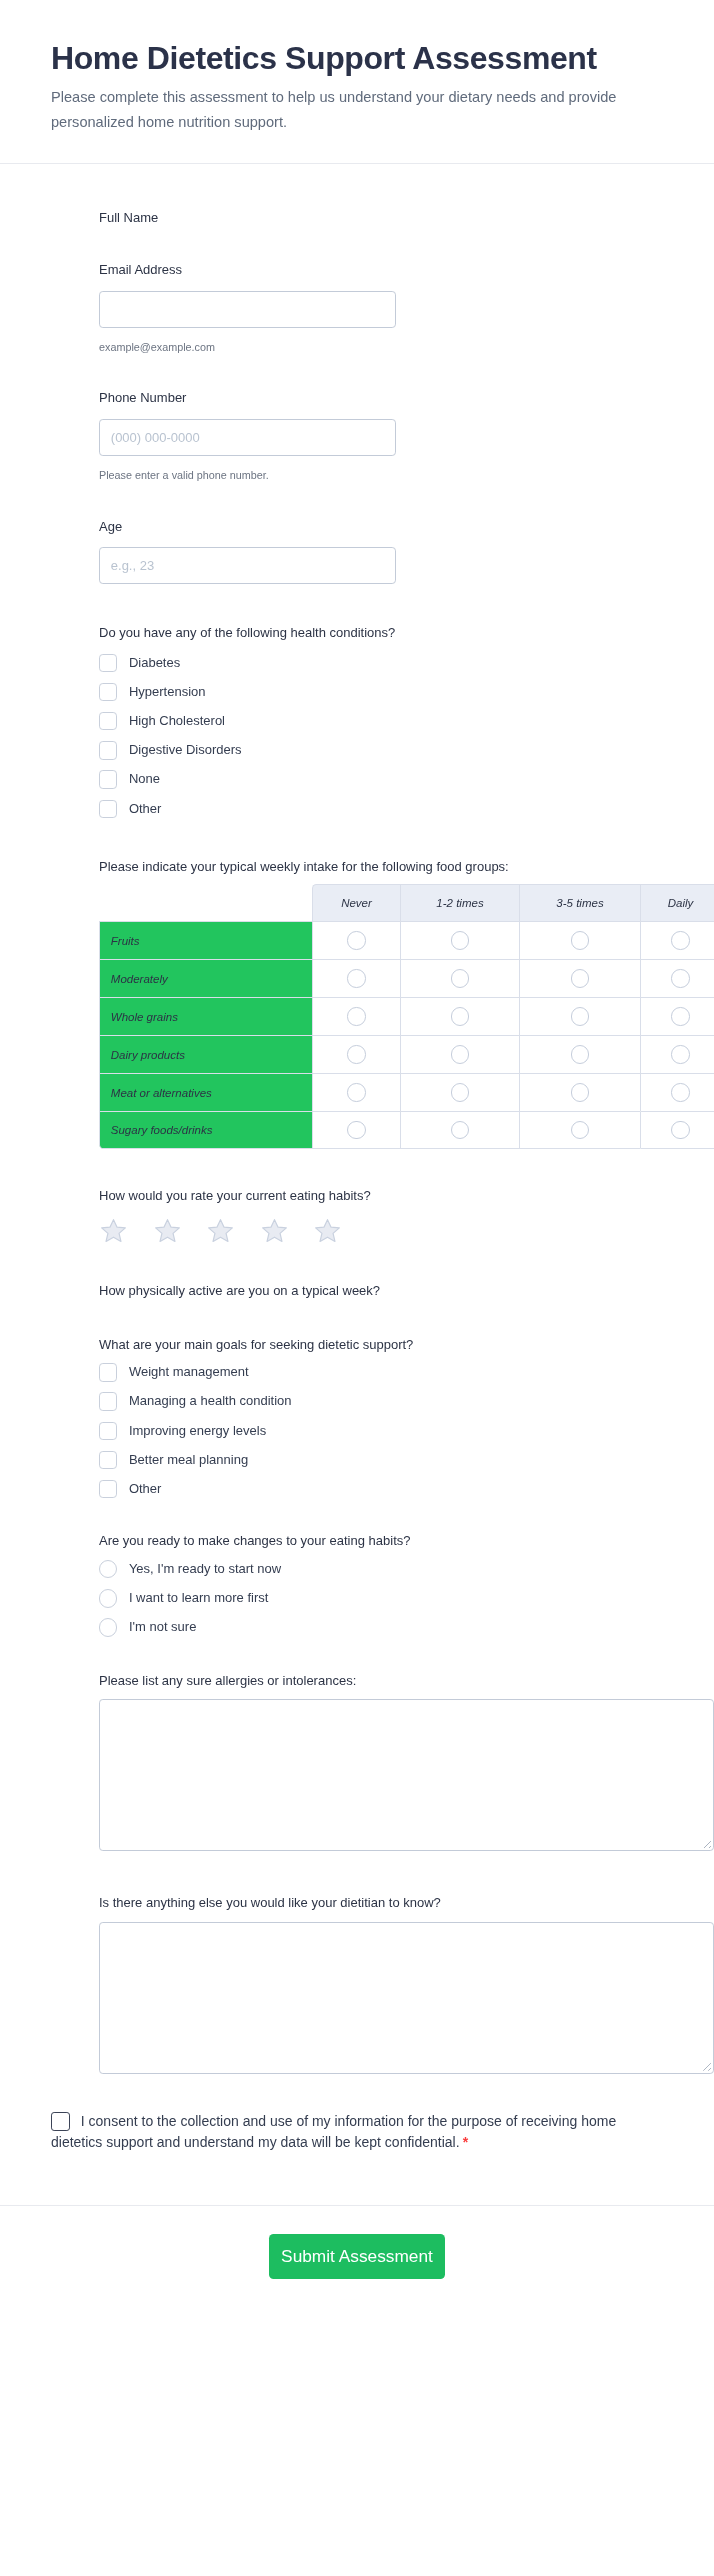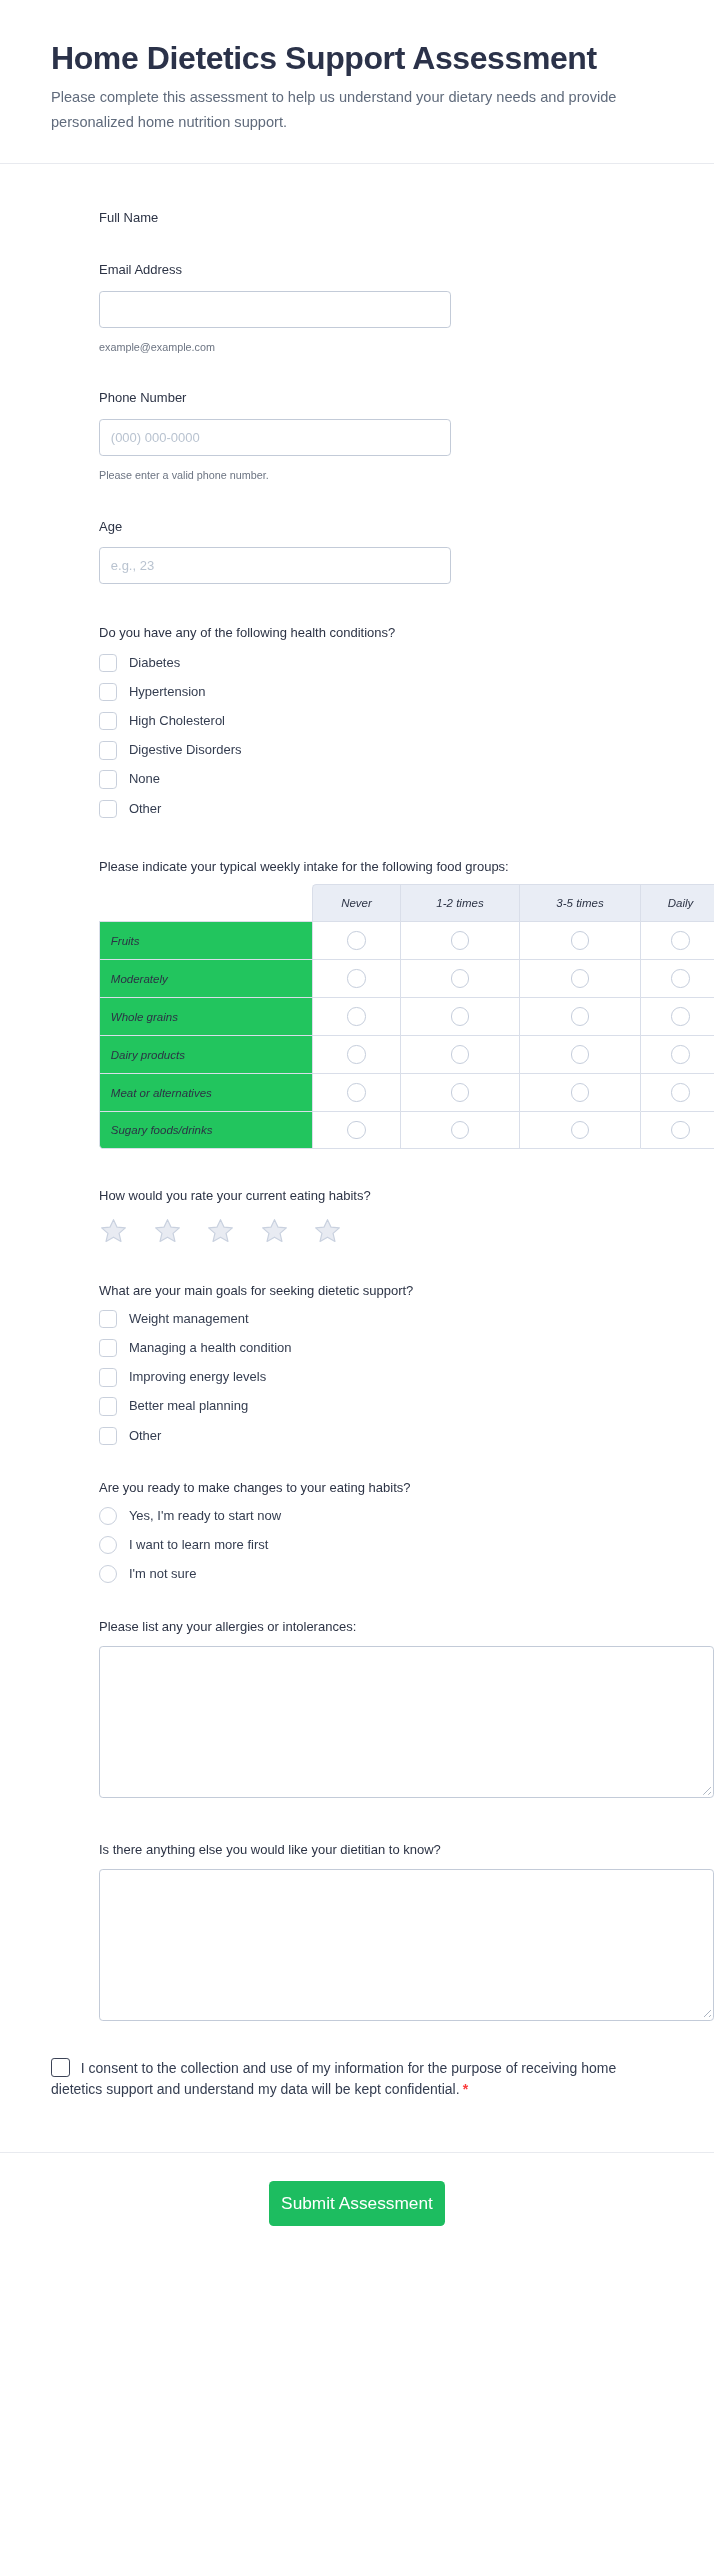--- a/index.html
+++ b/index.html
@@ -16,21 +16,21 @@
   .form-title { font-size: 32px; line-height: 40px; font-weight: 700; color: #2b3249; letter-spacing: -0.4px; }
   .form-subtitle { margin-top: 7px; font-size: 14.6px; line-height: 25px; color: #606b7c; max-width: 584px; }
 
   
   .form-body { padding: 0 48px 51px 51px; border-bottom: 0.8px solid #e8eaef; }
   .question { margin-top: 34px; margin-left: 48px; }
   .q-label { font-size: 13px; line-height: 18.4px; font-weight: 500; color: #2c3345; }
 
   .input-row { margin-top: 10.8px; display: flex; gap: 24.6px; }
   .text-input {
-    height: 37px; width: 352px; border: 0.8px solid #c3cbd8; border-radius: 3.8px;
+    height: 37px; width: 297px; border: 0.8px solid #c3cbd8; border-radius: 3.8px;
     font-family: "Liberation Sans", sans-serif; font-size: 13px; color:#2c3345;
     padding: 0 10.8px; outline: none; background:#fff;
   }
   .text-input::placeholder { color: #b9c3d0; opacity: 1; }
   .half { width: 296px; }
   .name-col { display: flex; flex-direction: column; }
   .sublabel { margin-top: 12.3px; font-size: 10.8px; line-height: 15.4px; color: #6c7482; }
 
   
   .options { margin-top: 10.8px; }
@@ -259,20 +259,21 @@
           </span>
         <span class="star">
             <svg width="29" height="29" viewBox="0 0 24 24">
               <path d="M12 2.2l2.95 6.2 6.85.62-5.2 4.5 1.56 6.7L12 16.7l-6.16 3.52 1.56-6.7-5.2-4.5 6.85-.62z" fill="#e8ebf2" stroke="#c9d1df" stroke-width="1" stroke-linejoin="round"></path>
             </svg>
           </span>
       </div>
     </div>
 
     <div class="question" style="margin-top:35px">
+      <div class="q-label">How physically active are you on a typical week?</div>
     </div>
 
     <div class="question" style="margin-top:35px">
       <div class="q-label">What are your main goals for seeking dietetic support?</div>
       <div class="options tight">
         <div class="opt">
             <span class="box"></span>
             <span class="opt-label">Weight management</span>
           </div>
         <div class="opt">
@@ -306,21 +307,21 @@
             <span class="opt-label">I want to learn more first</span>
           </div>
         <div class="opt">
             <span class="circle"></span>
             <span class="opt-label">I'm not sure</span>
           </div>
       </div>
     </div>
 
     <div class="question" style="margin-top:35px">
-      <div class="q-label">Please list any your allergies or intolerances:</div>
+      <div class="q-label">Please list any sure allergies or intolerances:</div>
       <div class="ta-wrap">
         <textarea class="ta" style=""></textarea>
         <span class="resize-handle"></span>
       </div>
     </div>
 
     <div class="question" style="margin-top:43px">
       <div class="q-label">Is there anything else you would like your dietitian to know?</div>
       <div class="ta-wrap">
         <textarea class="ta" style=""></textarea>

